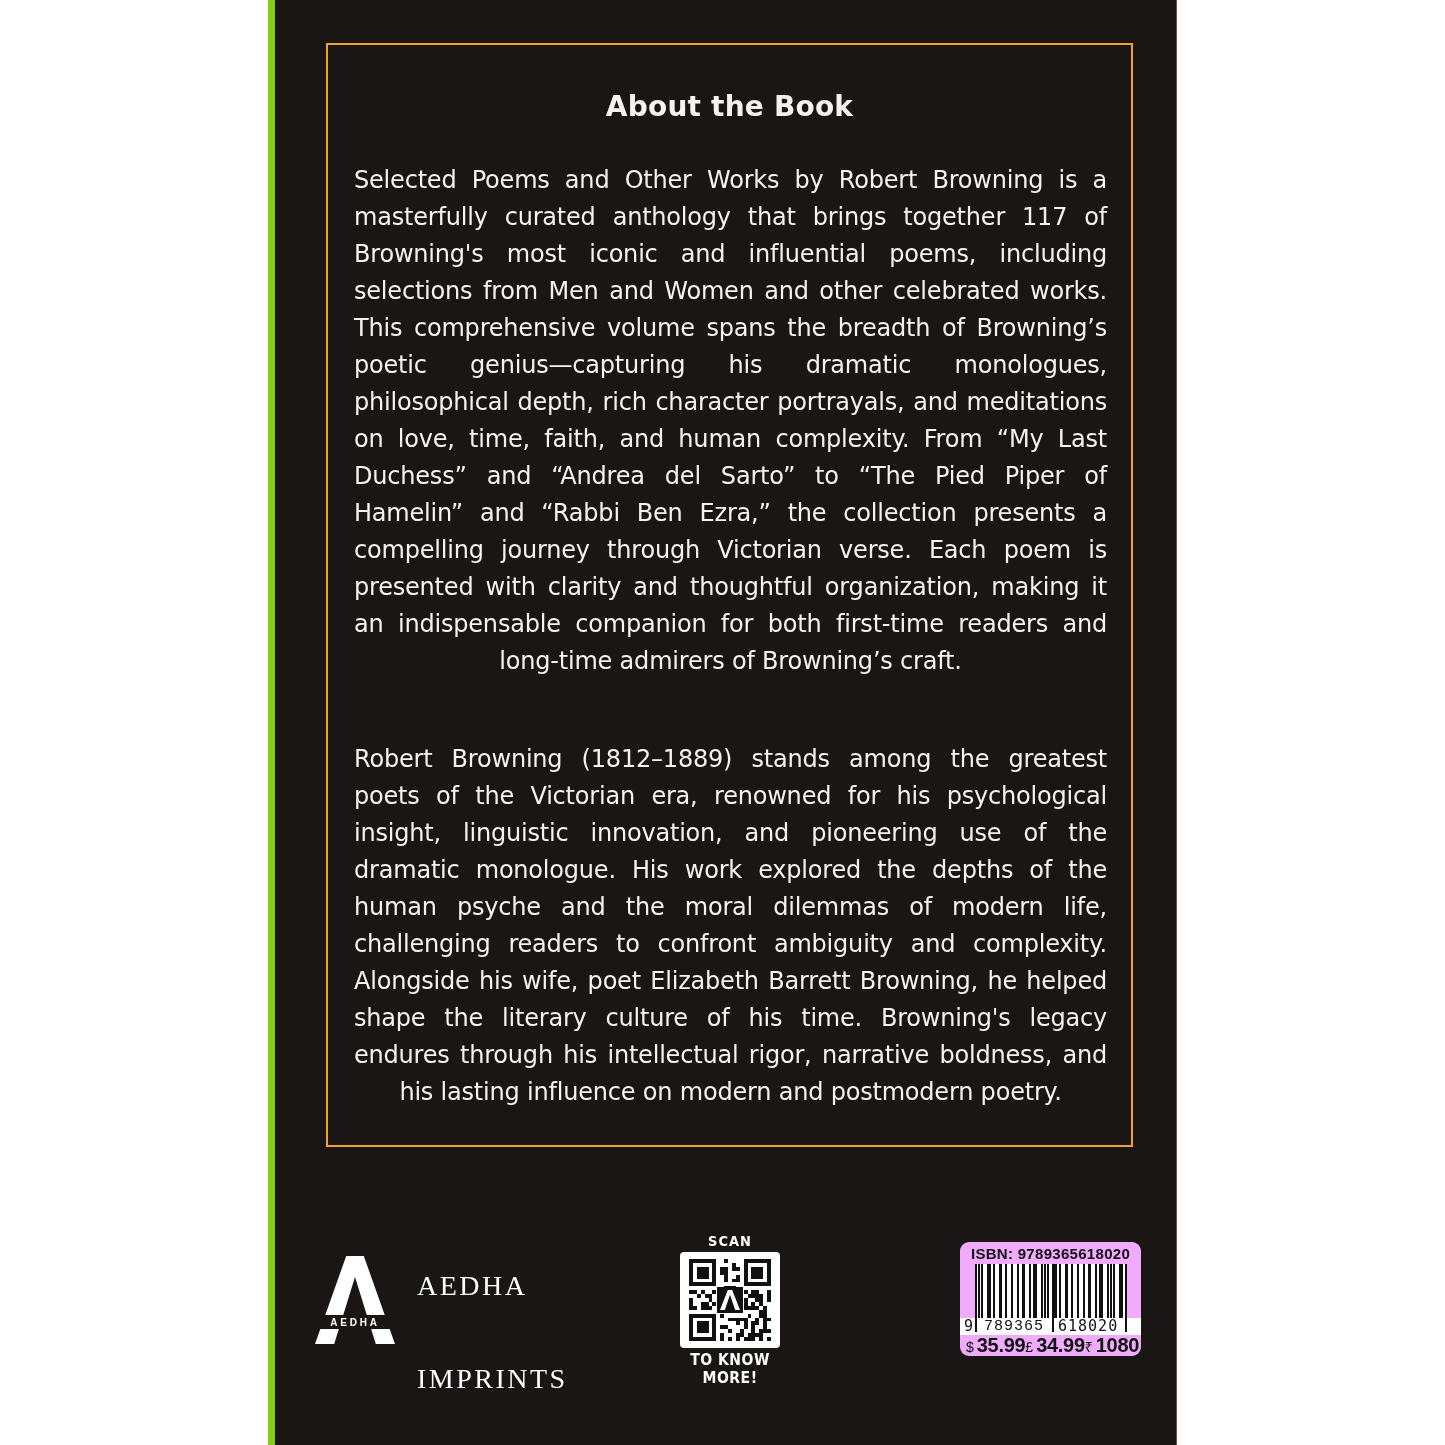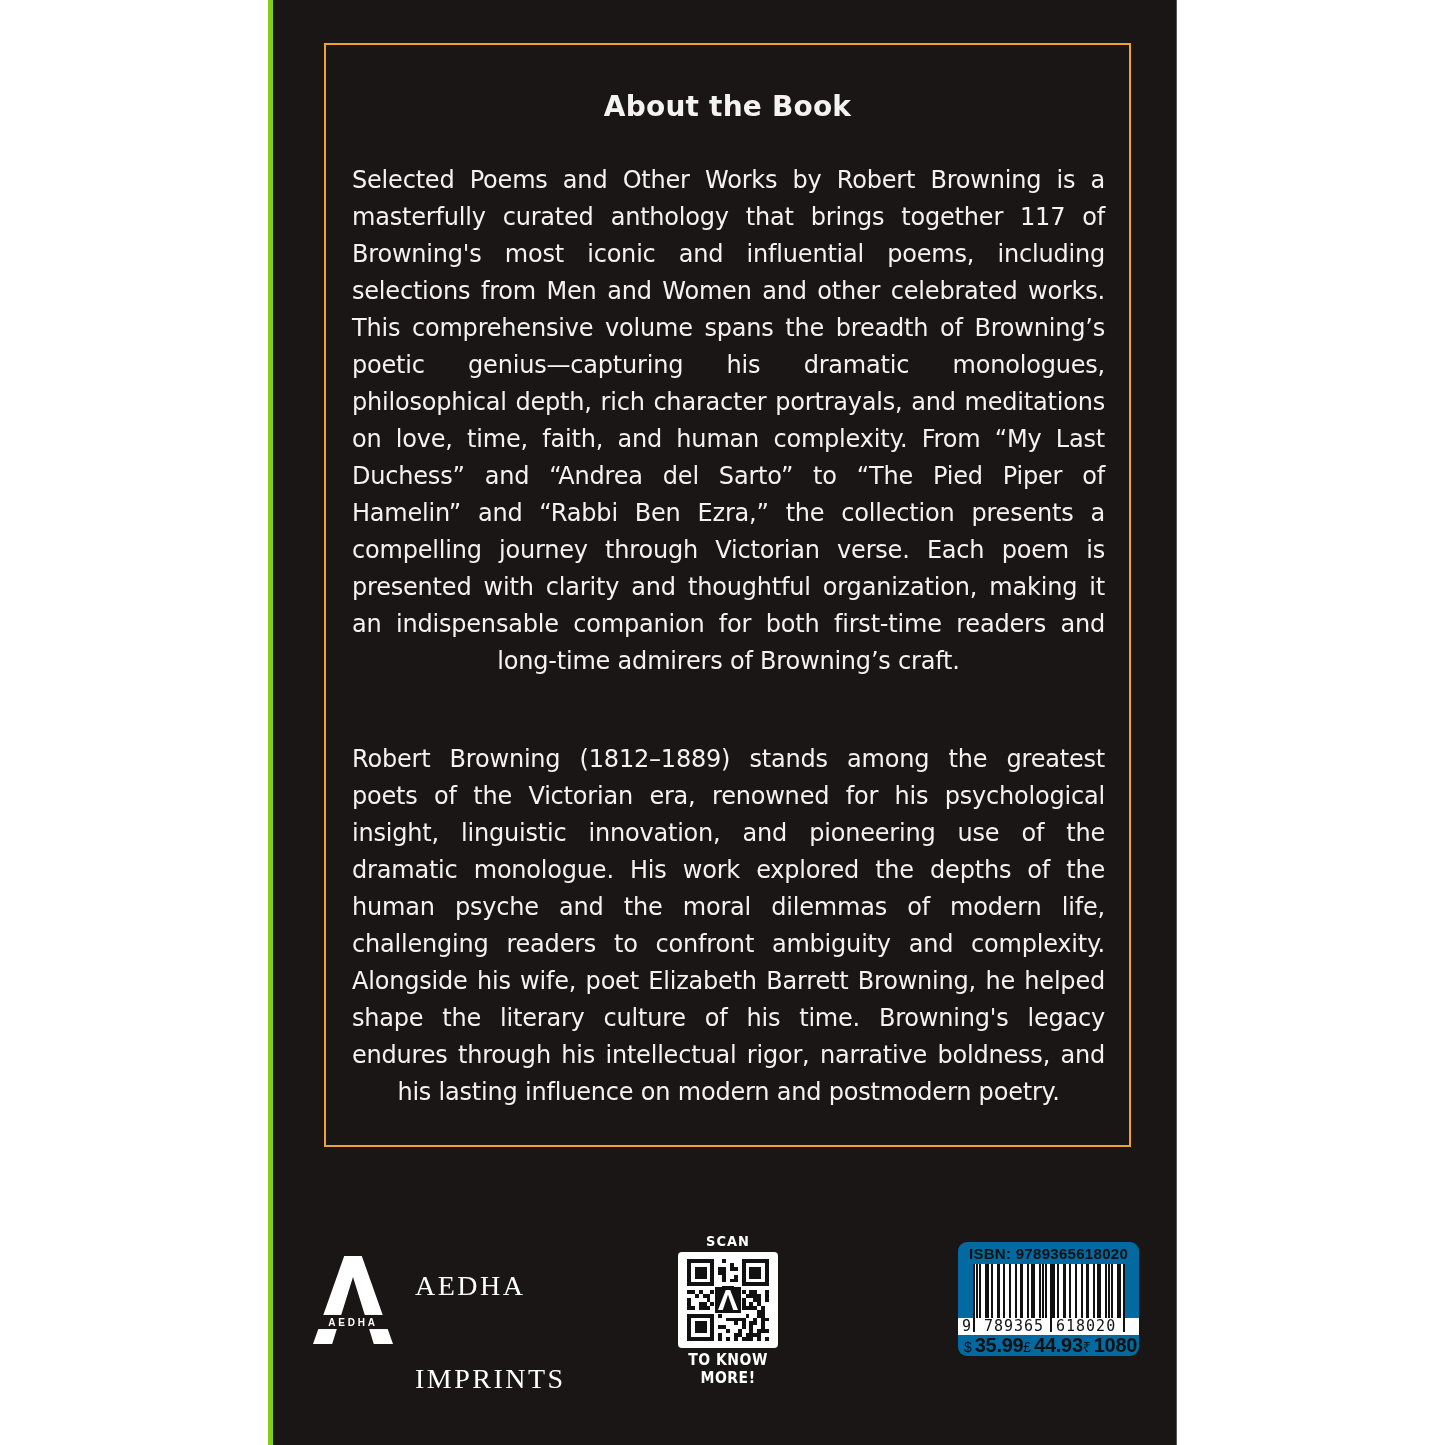--- a/index.html
+++ b/index.html
@@ -4,21 +4,21 @@
 <style>
   html,body{margin:0;padding:0;}
   body{
     width:1445px;height:1445px;position:relative;overflow:hidden;
     background:#ffffff;
     font-family:"DejaVu Sans","Liberation Sans",sans-serif;
   }
   .book{
     position:absolute;left:268px;top:0;width:909px;height:1445px;
     background:var(--cover-bg,#1B1616);
-    border-left:5px solid #84cc16;border-right:1px solid #5a5656;
+    border-left:7px solid #84cc16;border-right:1px solid #5a5656;
     box-sizing:border-box;
   }
   .frame{
     position:absolute;left:51px;top:43px;width:807px;height:1104px;
     border:2px solid var(--frame-color,#F0A22E);
     box-sizing:border-box;
   }
   .section-title{
     position:absolute;left:0;width:100%;text-align:center;
     color:var(--cover-text,#F5F2F2);
@@ -62,21 +62,21 @@
     background:#111;display:flex;align-items:center;justify-content:center;
   }
   .qr-center-logo svg{width:20px;height:20px;}
   .qr-bottom-label{
     margin-top:4px;color:#fff;font-size:14px;font-weight:bold;letter-spacing:.5px;
     transform:scaleY(1.15);
   }
 
   .barcode-box{
     position:absolute;left:685px;top:1242px;width:181px;height:114px;
-    background:#0369a1;border-radius:9px;overflow:hidden;
+    background:#f0abfc;border-radius:9px;overflow:hidden;
   }
   .bc-isbn{
     position:absolute;top:3px;left:0;width:100%;text-align:center;
     color:#111;font-size:15px;font-weight:bold;letter-spacing:.3px;
     font-family:"Liberation Sans",sans-serif;
   }
   .bc-bars{
     position:absolute;left:15px;top:22px;width:152px;height:56px;
     background-color:#fff;
     background-image:
@@ -88,21 +88,21 @@
   }
   .bc-guard.g-left{left:15px;}
   .bc-guard.g-mid{left:92px;}
   .bc-guard.g-right{left:165px;}
   .bc-digits{
     position:absolute;left:0;top:76px;width:100%;height:17px;background:#fff;
     font-family:"DejaVu Sans Mono","Liberation Mono",monospace;
     font-size:15px;color:#111;line-height:17px;
   }
   .bc-digit-lead{position:absolute;left:4px;top:0;}
-  .bc-digit-g1{position:absolute;left:24px;width:64px;text-align:center;letter-spacing:1px;}
+  .bc-digit-g1{position:absolute;left:24px;width:64px;letter-spacing:1px;font-family:Liberation Mono, monospace;}
   .bc-digit-g2{position:absolute;left:98px;width:64px;text-align:left;letter-spacing:1px;}
   .bc-prices{
     position:absolute;left:6px;right:6px;top:93px;height:20px;
     display:flex;justify-content:space-between;align-items:center;
     color:#111;font-family:"Liberation Sans",sans-serif;
   }
   .bc-price{display:flex;align-items:baseline;gap:3px;}
   .bc-cur{font-size:14px;font-weight:normal;}
   .bc-amt{font-size:20px;font-weight:bold;letter-spacing:-.3px;}
 </style>
@@ -256,21 +256,21 @@
     <div class="bc-guard g-left"></div>
     <div class="bc-guard g-mid"></div>
     <div class="bc-guard g-right"></div>
     <div class="bc-prices">
       <span class="bc-price">
         <span class="bc-cur">$</span>
         <span class="bc-amt">35.99</span>
       </span>
       <span class="bc-price">
         <span class="bc-cur">£</span>
-        <span class="bc-amt">44.93</span>
+        <span class="bc-amt">34.99</span>
       </span>
       <span class="bc-price">
         <span class="bc-cur">₹</span>
         <span class="bc-amt">1080</span>
       </span>
     </div>
   </div>
 
 </div>
 

